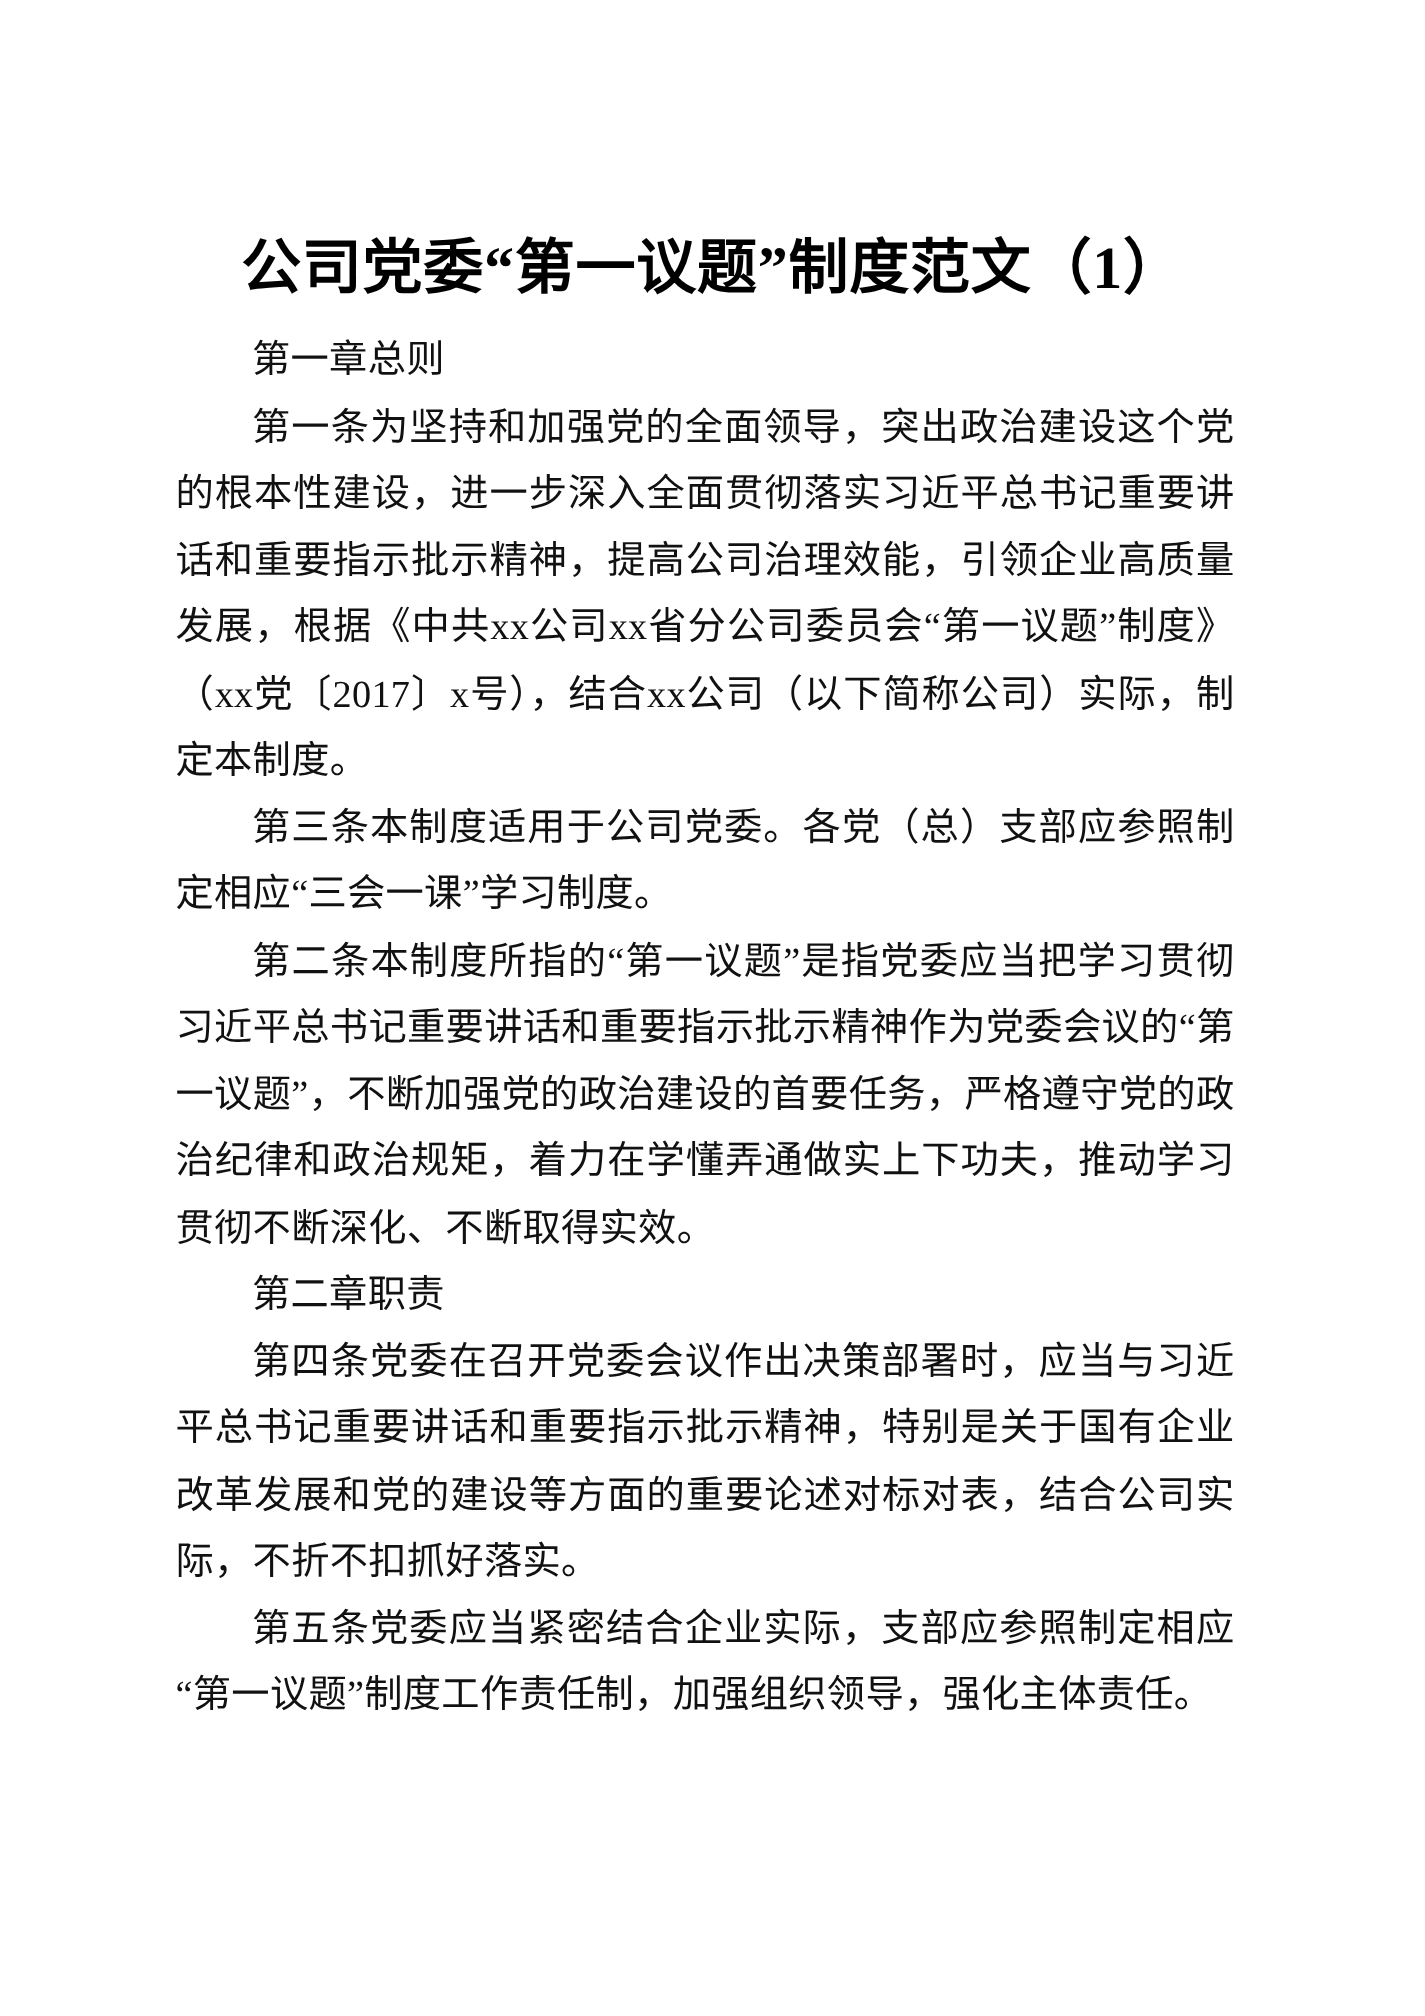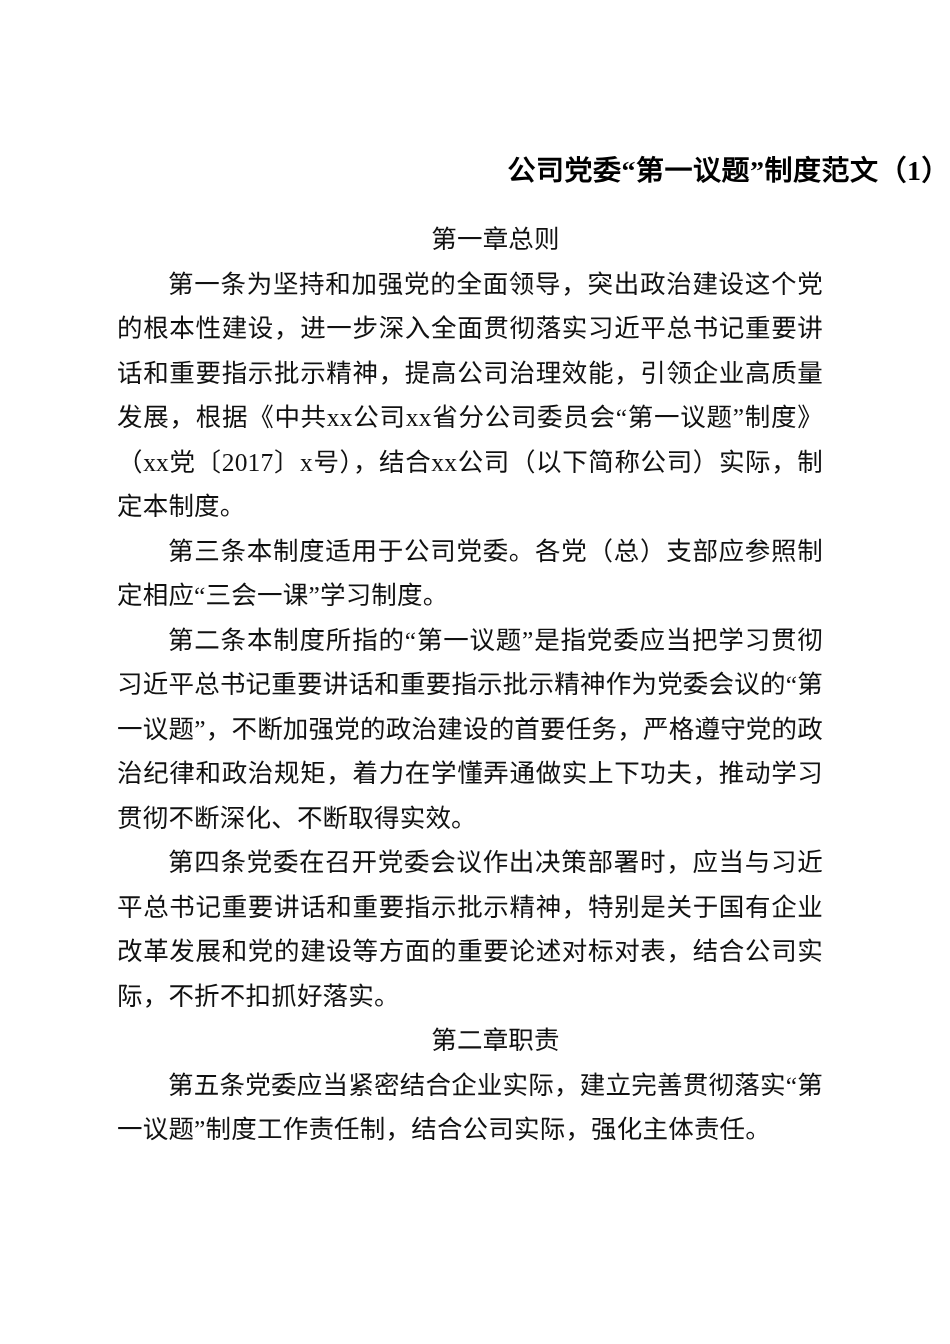--- a/index.html
+++ b/index.html
@@ -23,24 +23,24 @@
     height: 1344px;
     background: #ffffff;
     box-sizing: border-box;
   }
 
   .doc-title {
     position: absolute;
     left: 0;
     right: 0;
     top: 126px;
-    text-align: right;
+    text-align: center;
     font-family: "Liberation Serif", "DejaVu Serif", serif;
     font-weight: 700;
-    font-size: 28px;
+    font-size: 40px;
     line-height: 52px;
     letter-spacing: 0.5px;
     color: #000000;
     white-space: nowrap;
   }
 
   .body-block {
     position: absolute;
     left: 117px;
     top: 218px;
@@ -55,21 +55,21 @@
     color: #111111;
     text-align: justify;
     text-justify: inter-ideograph;
     text-indent: 2em;
     letter-spacing: 0.2px;
     word-break: break-all;
   }
 
   
   .para.chapter {
-    text-align: center;
+    text-align: left;
   }
 
   
   .body-block, .doc-title {
     text-rendering: optimizeLegibility;
   }
 </style>
 </head>
 <body>
 
@@ -79,20 +79,20 @@
 
   <div class="body-block">
     <p class="para chapter">第一章总则</p>
 
     <p class="para">第一条为坚持和加强党的全面领导，突出政治建设这个党的根本性建设，进一步深入全面贯彻落实习近平总书记重要讲话和重要指示批示精神，提高公司治理效能，引领企业高质量发展，根据《中共xx公司xx省分公司委员会“第一议题”制度》（xx党〔2017〕x号），结合xx公司（以下简称公司）实际，制定本制度。</p>
 
     <p class="para">第三条本制度适用于公司党委。各党（总）支部应参照制定相应“三会一课”学习制度。</p>
 
     <p class="para">第二条本制度所指的“第一议题”是指党委应当把学习贯彻习近平总书记重要讲话和重要指示批示精神作为党委会议的“第一议题”，不断加强党的政治建设的首要任务，严格遵守党的政治纪律和政治规矩，着力在学懂弄通做实上下功夫，推动学习贯彻不断深化、不断取得实效。</p>
 
+    <p class="para chapter">第二章职责</p>
+
     <p class="para">第四条党委在召开党委会议作出决策部署时，应当与习近平总书记重要讲话和重要指示批示精神，特别是关于国有企业改革发展和党的建设等方面的重要论述对标对表，结合公司实际，不折不扣抓好落实。</p>
 
-    <p class="para chapter">第二章职责</p>
-
-    <p class="para">第五条党委应当紧密结合企业实际，建立完善贯彻落实“第一议题”制度工作责任制，结合公司实际，强化主体责任。</p>
+    <p class="para">第五条党委应当紧密结合企业实际，支部应参照制定相应“第一议题”制度工作责任制，加强组织领导，强化主体责任。</p>
   </div>
 
 </div>
 
 </body></html>

